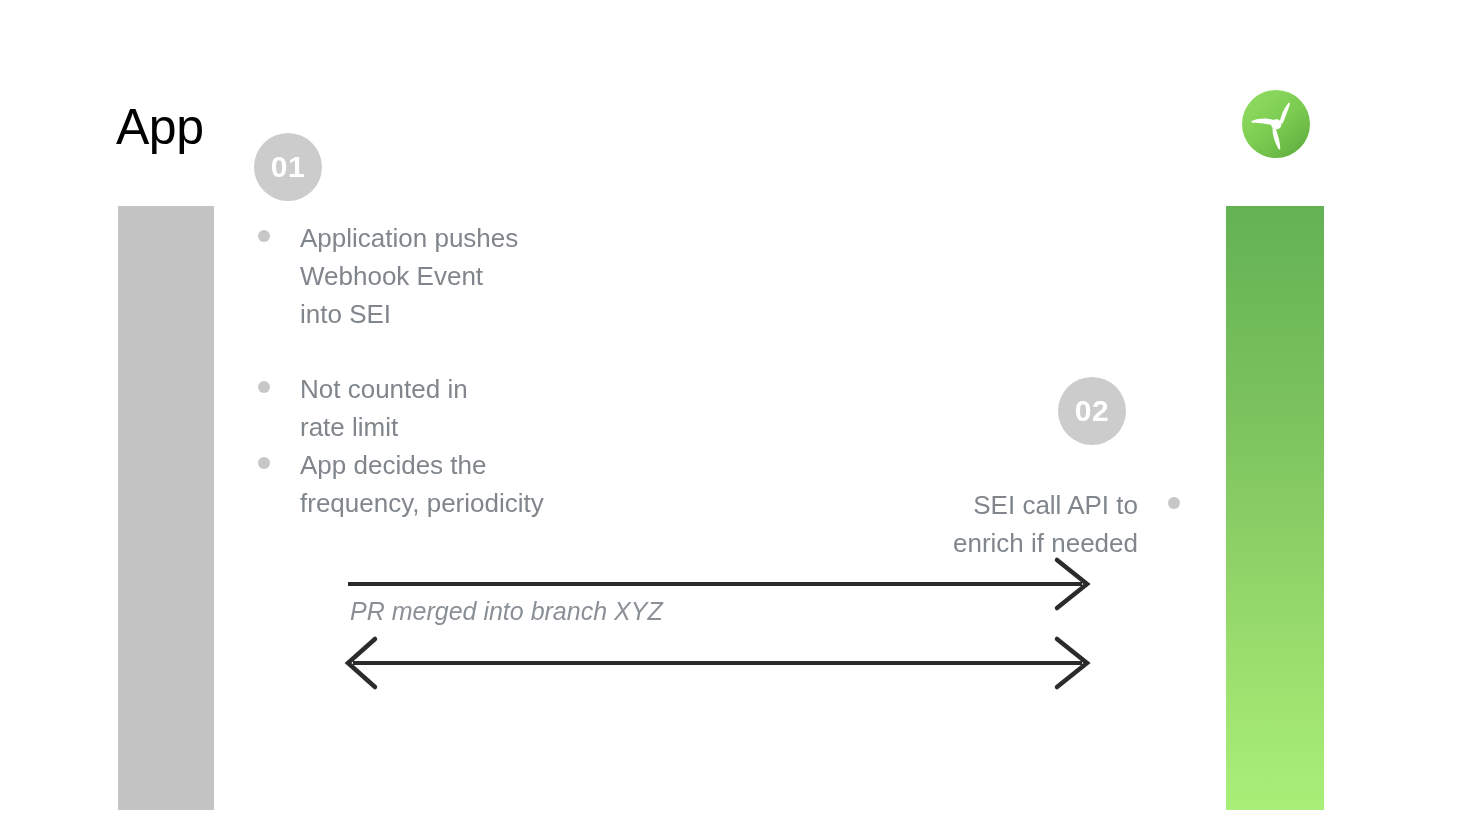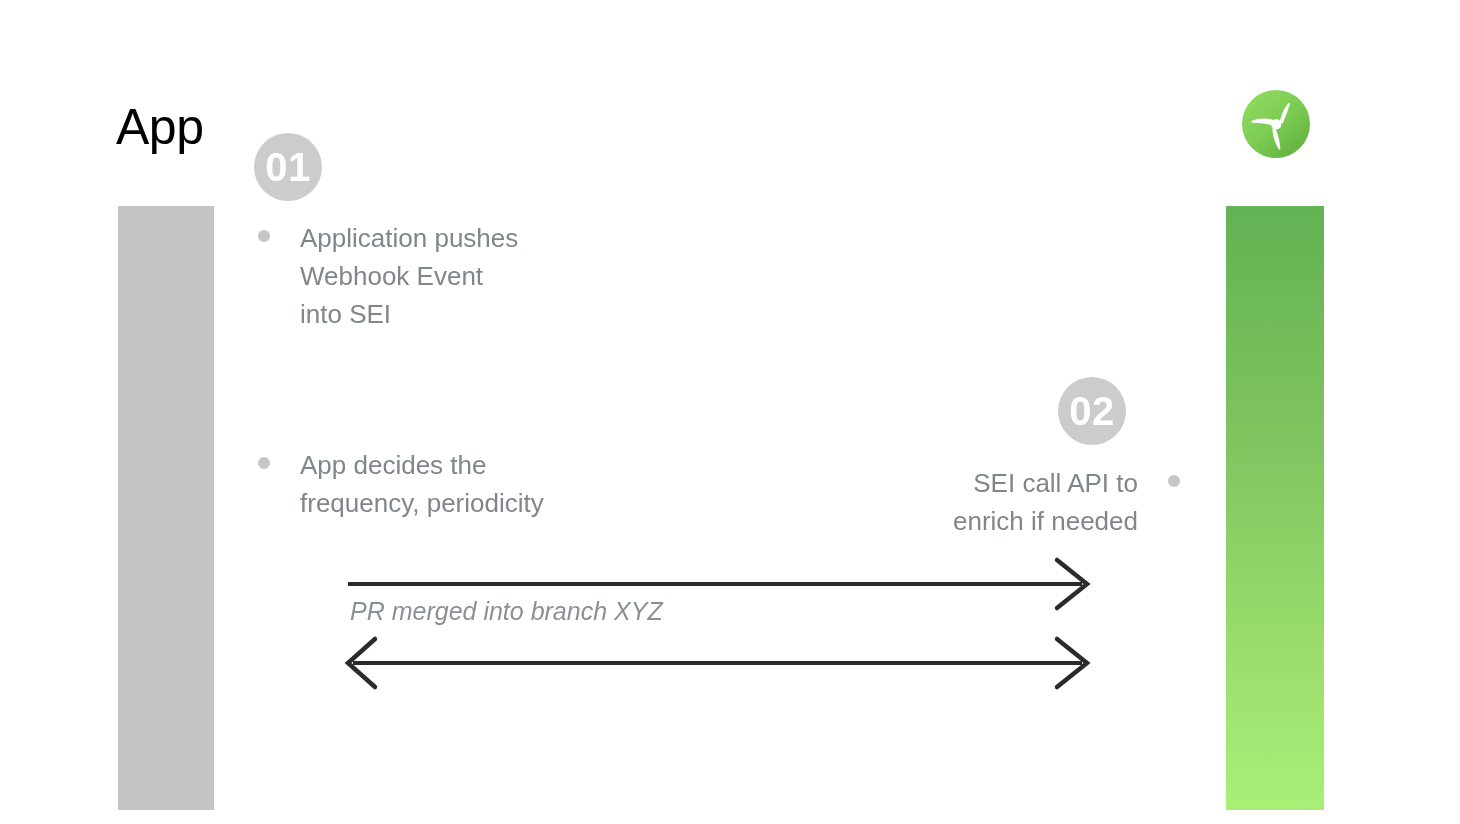--- a/index.html
+++ b/index.html
@@ -63,40 +63,41 @@
   }
 
   
   .step-badge {
     position: absolute;
     width: 68px;
     height: 68px;
     border-radius: 50%;
     background: #cccccc;
     color: #ffffff;
-    font-size: 40px;
+    font-size: 30px;
     font-weight: 700;
     display: flex;
     align-items: center;
     justify-content: center;
     letter-spacing: 0.5px;
   }
   .badge-01 { left: 254px; top: 133px; }
   .badge-02 { left: 1058px; top: 377px; }
 
   
   .bullet-block {
     position: absolute;
     display: flex;
     align-items: flex-start;
     gap: 16px;
   }
   .bullet-block.right-align {
     flex-direction: row;
     justify-content: flex-end;
+    margin-top: 22px;
   }
   .bullet-dot {
     width: 12px;
     height: 12px;
     border-radius: 50%;
     background: #c7c7c7;
     flex: 0 0 auto;
     margin-top: 11px;
   }
   .bullet-text {
@@ -189,20 +190,25 @@
     <span>02</span>
   </div>
 
   <div class="bullet-block bullet-1">
     <span class="bullet-dot"></span>
     <span class="bullet-text">Application pushes
 Webhook Event
 into SEI</span>
   </div>
 
+  <div class="bullet-block bullet-2">
+    <span class="bullet-dot"></span>
+    <span class="bullet-text">Not counted in
+rate limit</span>
+  </div>
 
   <div class="bullet-block bullet-3">
     <span class="bullet-dot"></span>
     <span class="bullet-text">App decides the
 frequency, periodicity</span>
   </div>
 
   <div class="bullet-block bullet-4 right-align">
     <span class="bullet-text">SEI call API to
 enrich if needed</span>

